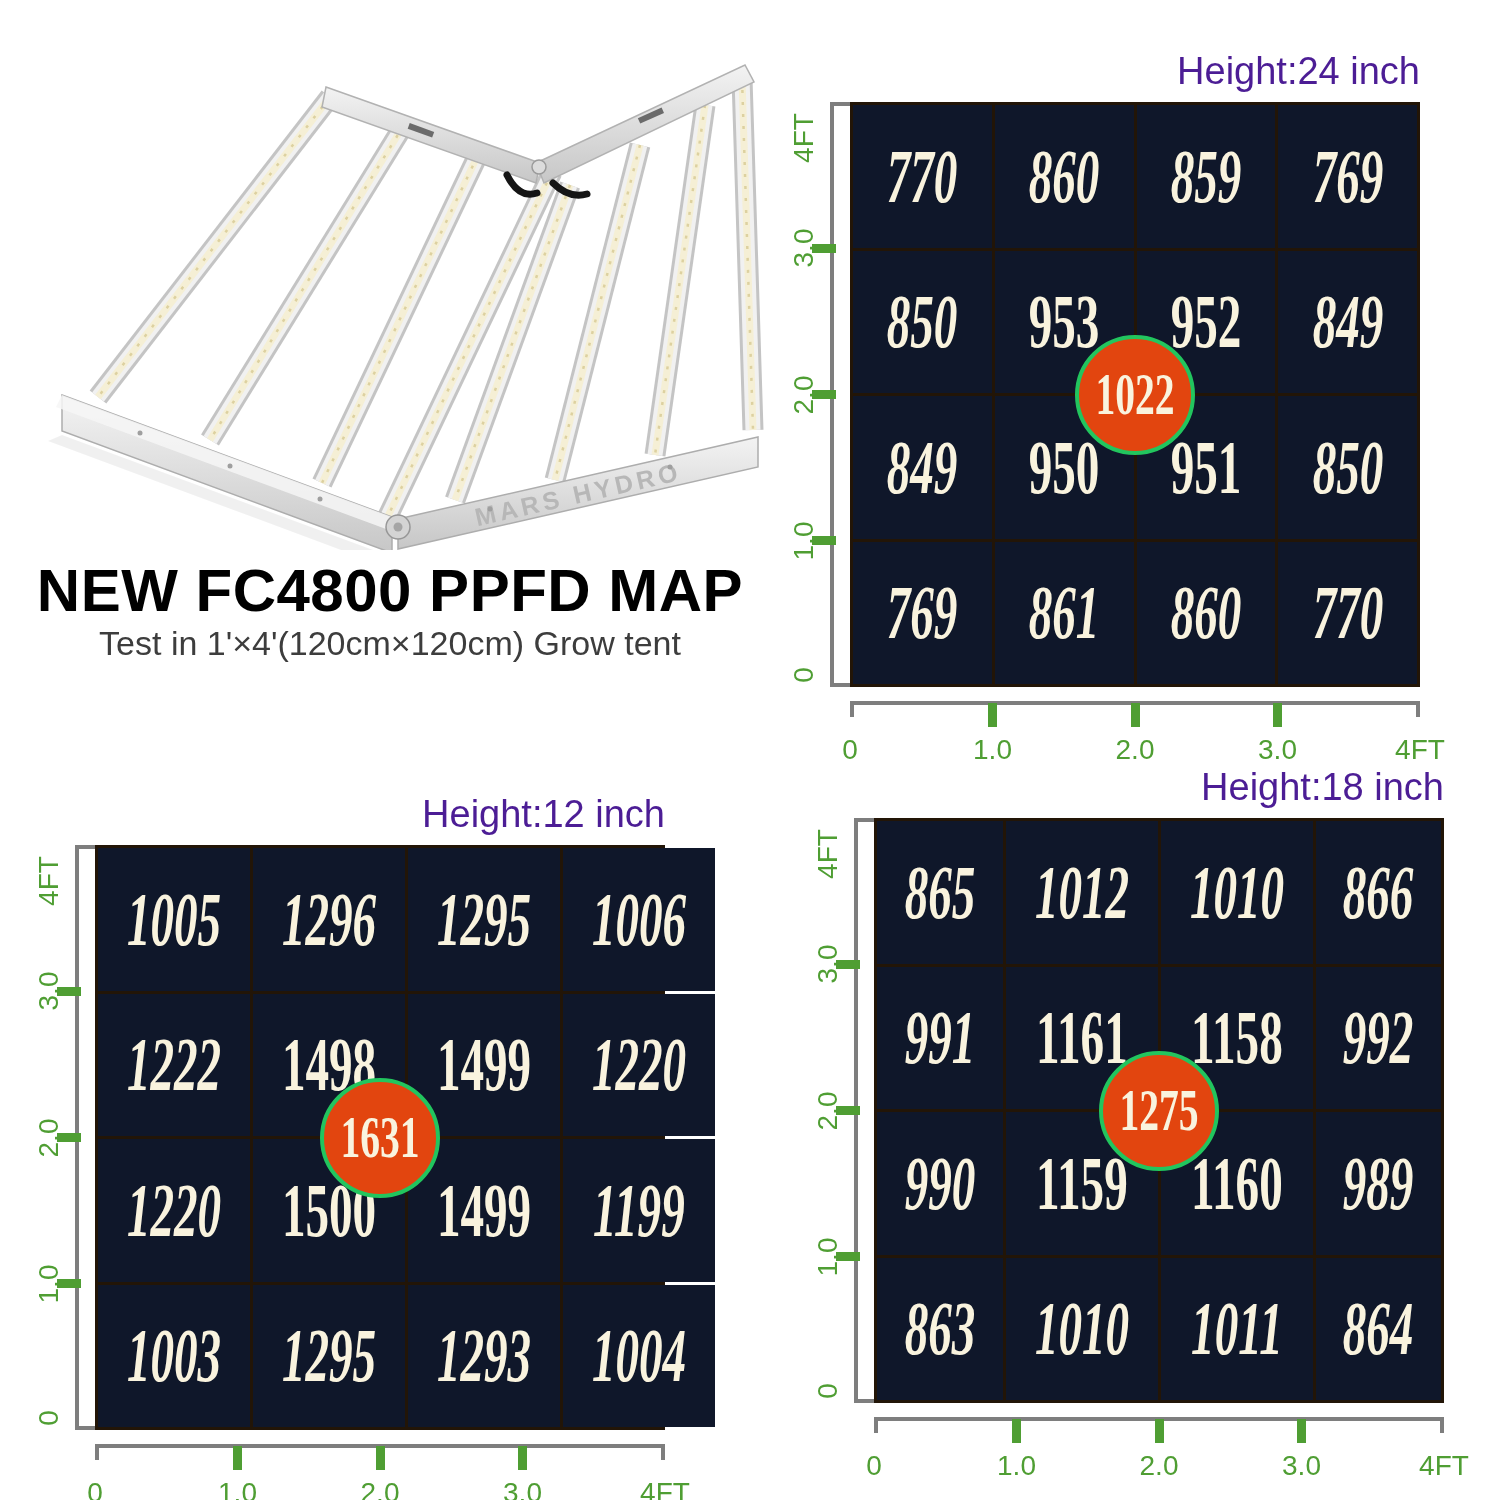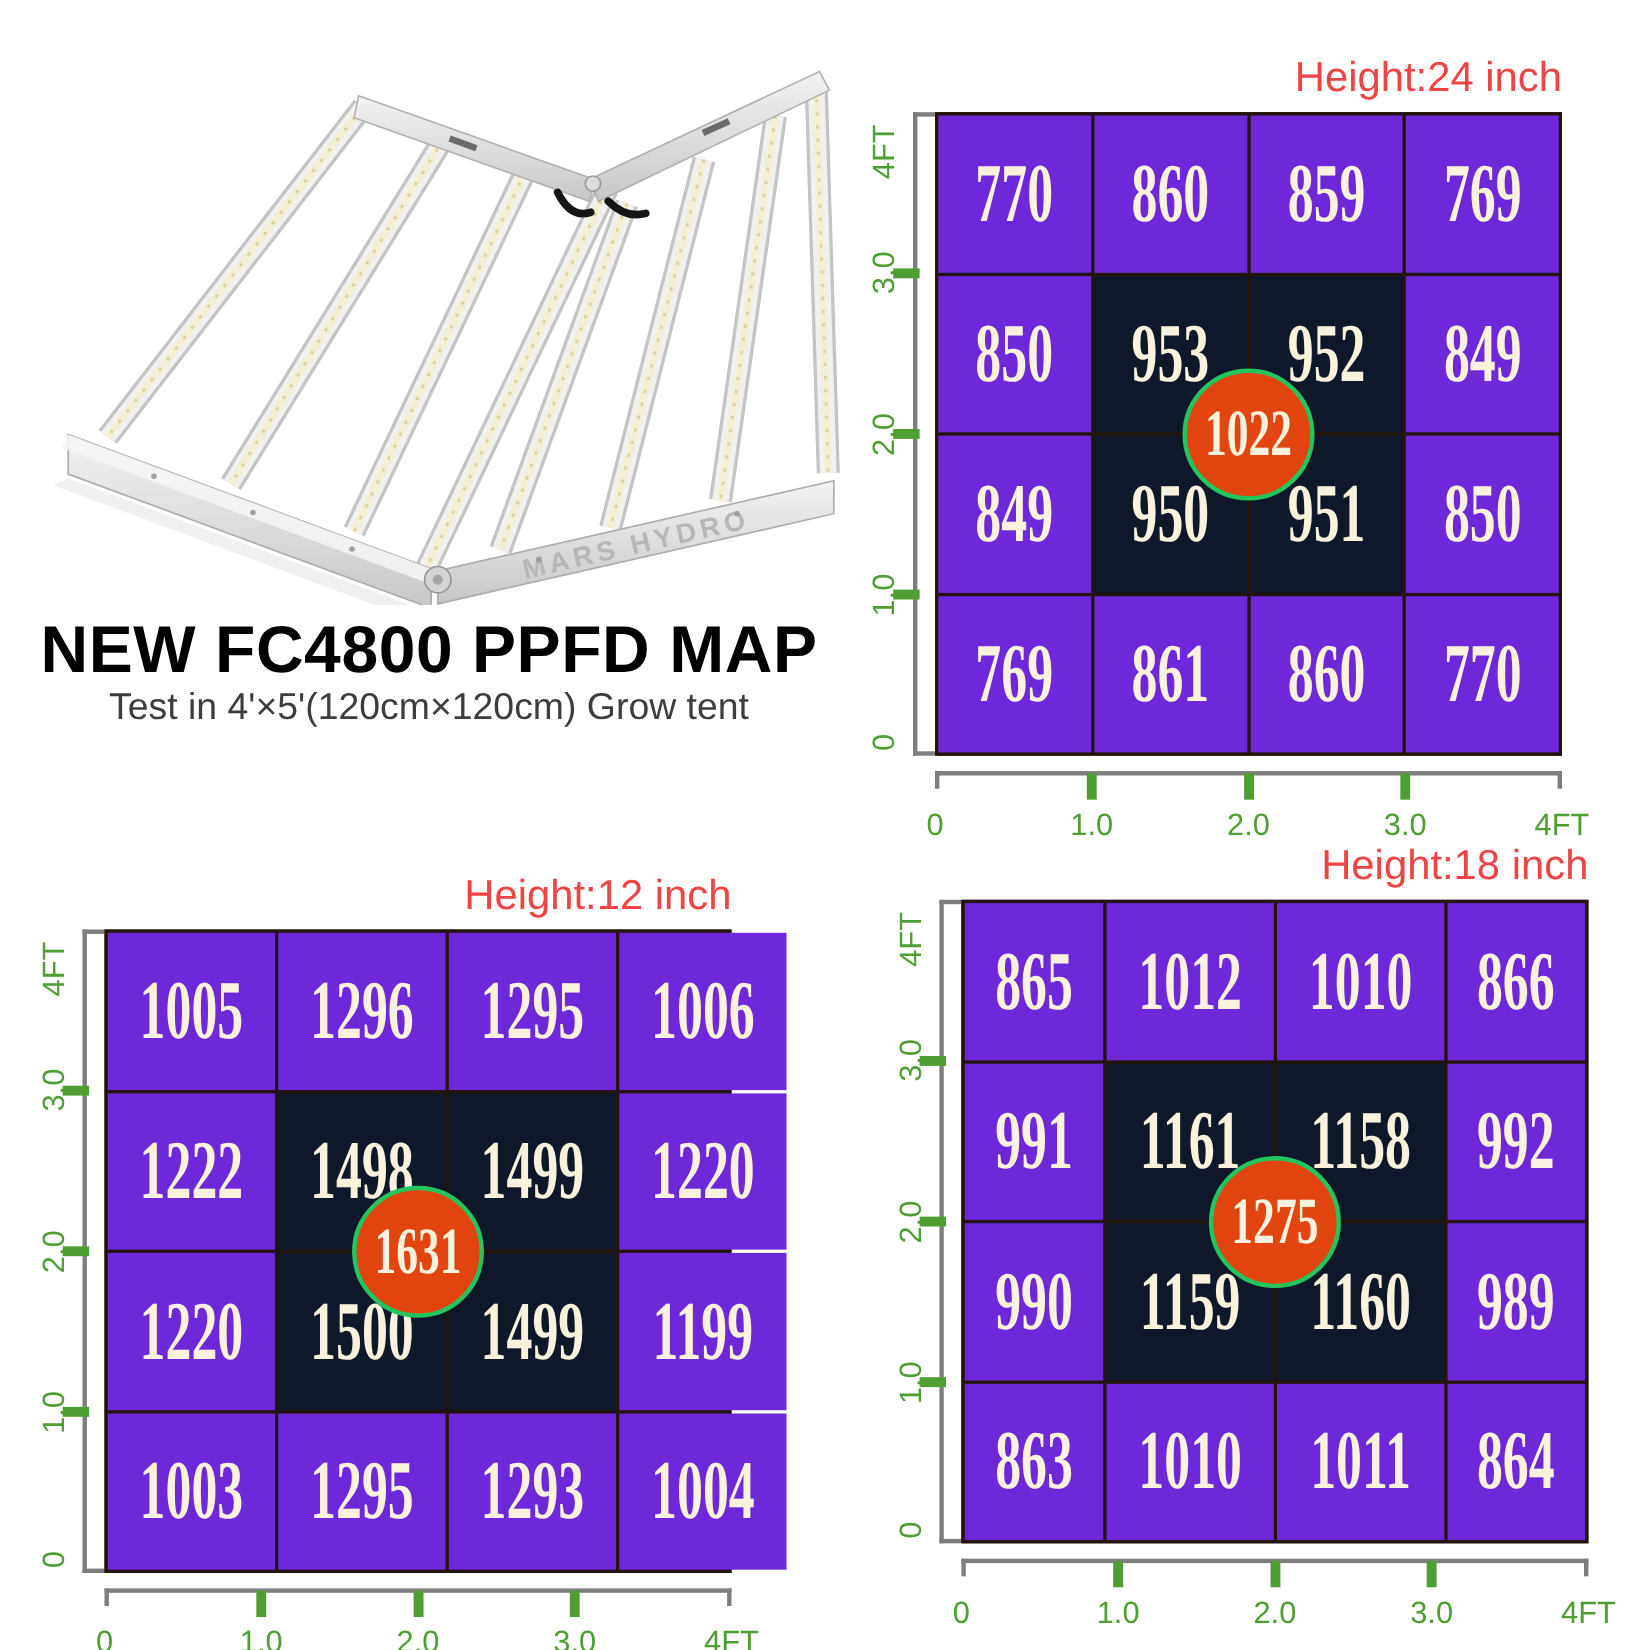--- a/index.html
+++ b/index.html
@@ -20,31 +20,31 @@
     font-size:34px; font-weight:400; color:#3d3d3d; white-space:nowrap;
   }
 
   .chart { position:absolute; width:700px; height:745px; }
   #chart-0 { left:760px; top:40px; }
   #chart-1 { left:5px;   top:783px; }
   #chart-2 { left:784px; top:756px; }
 
   .chart-title {
     position:absolute; top:10px; right:40px;
-    font-size:38px; color:#ef4444; white-space:nowrap;
+    font-size:38px; color:#4c1d95; white-space:nowrap;
   }
 
   .grid-wrap { position:absolute; left:90px; top:62px; width:570px; height:585px; }
   .grid {
     width:100%; height:100%;
     display:grid; grid-template-columns:repeat(4,1fr); grid-template-rows:repeat(4,1fr);
     gap:3px; background:#221507; border:3px solid #221507;
   }
   .cell { display:flex; align-items:center; justify-content:center; }
-  .cell.yellow { background:#6d28d9; }
+  .cell.yellow { background:#0f172a;font-style:italic; }
   .cell.orange { background:#0f172a; }
   .cell-num {
     font-family:"Liberation Serif", serif; font-weight:bold;
     font-size:76px; color:#f9f3de; transform:scaleX(0.62); white-space:nowrap;
   }
   .center-circle {
     position:absolute; left:50%; top:50%; width:120px; height:120px;
     margin:-60px 0 0 -60px; border-radius:50%;
     background:#e2450f; border:4px solid #22c55e;
     display:flex; align-items:center; justify-content:center; z-index:3;
@@ -163,21 +163,21 @@
       <path d="M533,148 q16,16 34,11" stroke="#151515" stroke-width="7" fill="none" stroke-linecap="round"></path>
     </g>
     <g>
       <circle cx="378" cy="492" r="12" fill="#d4d4d4" stroke="#979797" stroke-width="1.5"></circle>
       <circle cx="378" cy="492" r="4.5" fill="#a5a5a5"></circle>
     </g>
   </svg>
 </div>
 
 <h1 class="product-title">NEW FC4800 PPFD MAP</h1>
-<p class="product-subtitle">Test in 4'×5'(120cm×120cm) Grow tent</p>
+<p class="product-subtitle">Test in 1'×4'(120cm×120cm) Grow tent</p>
 
 <section class="chart" id="chart-0">
   <div class="chart-title">Height:24 inch</div>
   <div class="y-axis-line"></div>
   <div class="x-axis-line"></div>
   <div class="axis-layer">
       <span class="y-label" style="top: 98px;">4FT</span>
       <span class="y-label" style="top: 208.25px;">3.0</span>
       <div class="y-tick" style="top: 203.75px;"></div>
       <span class="y-label" style="top: 354.5px;">2.0</span>

